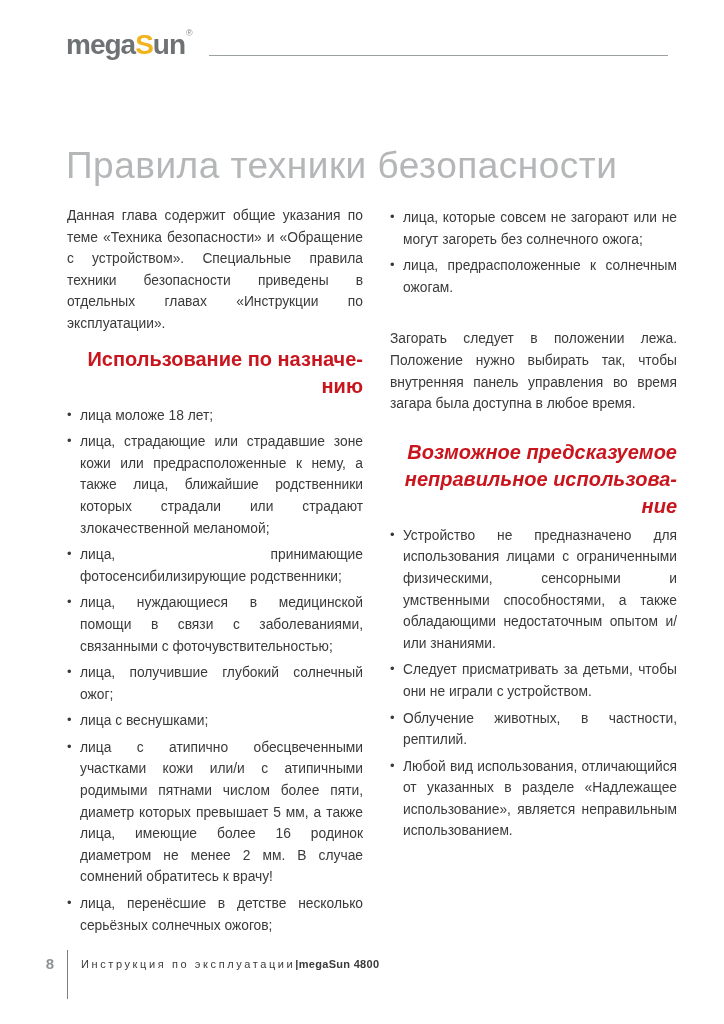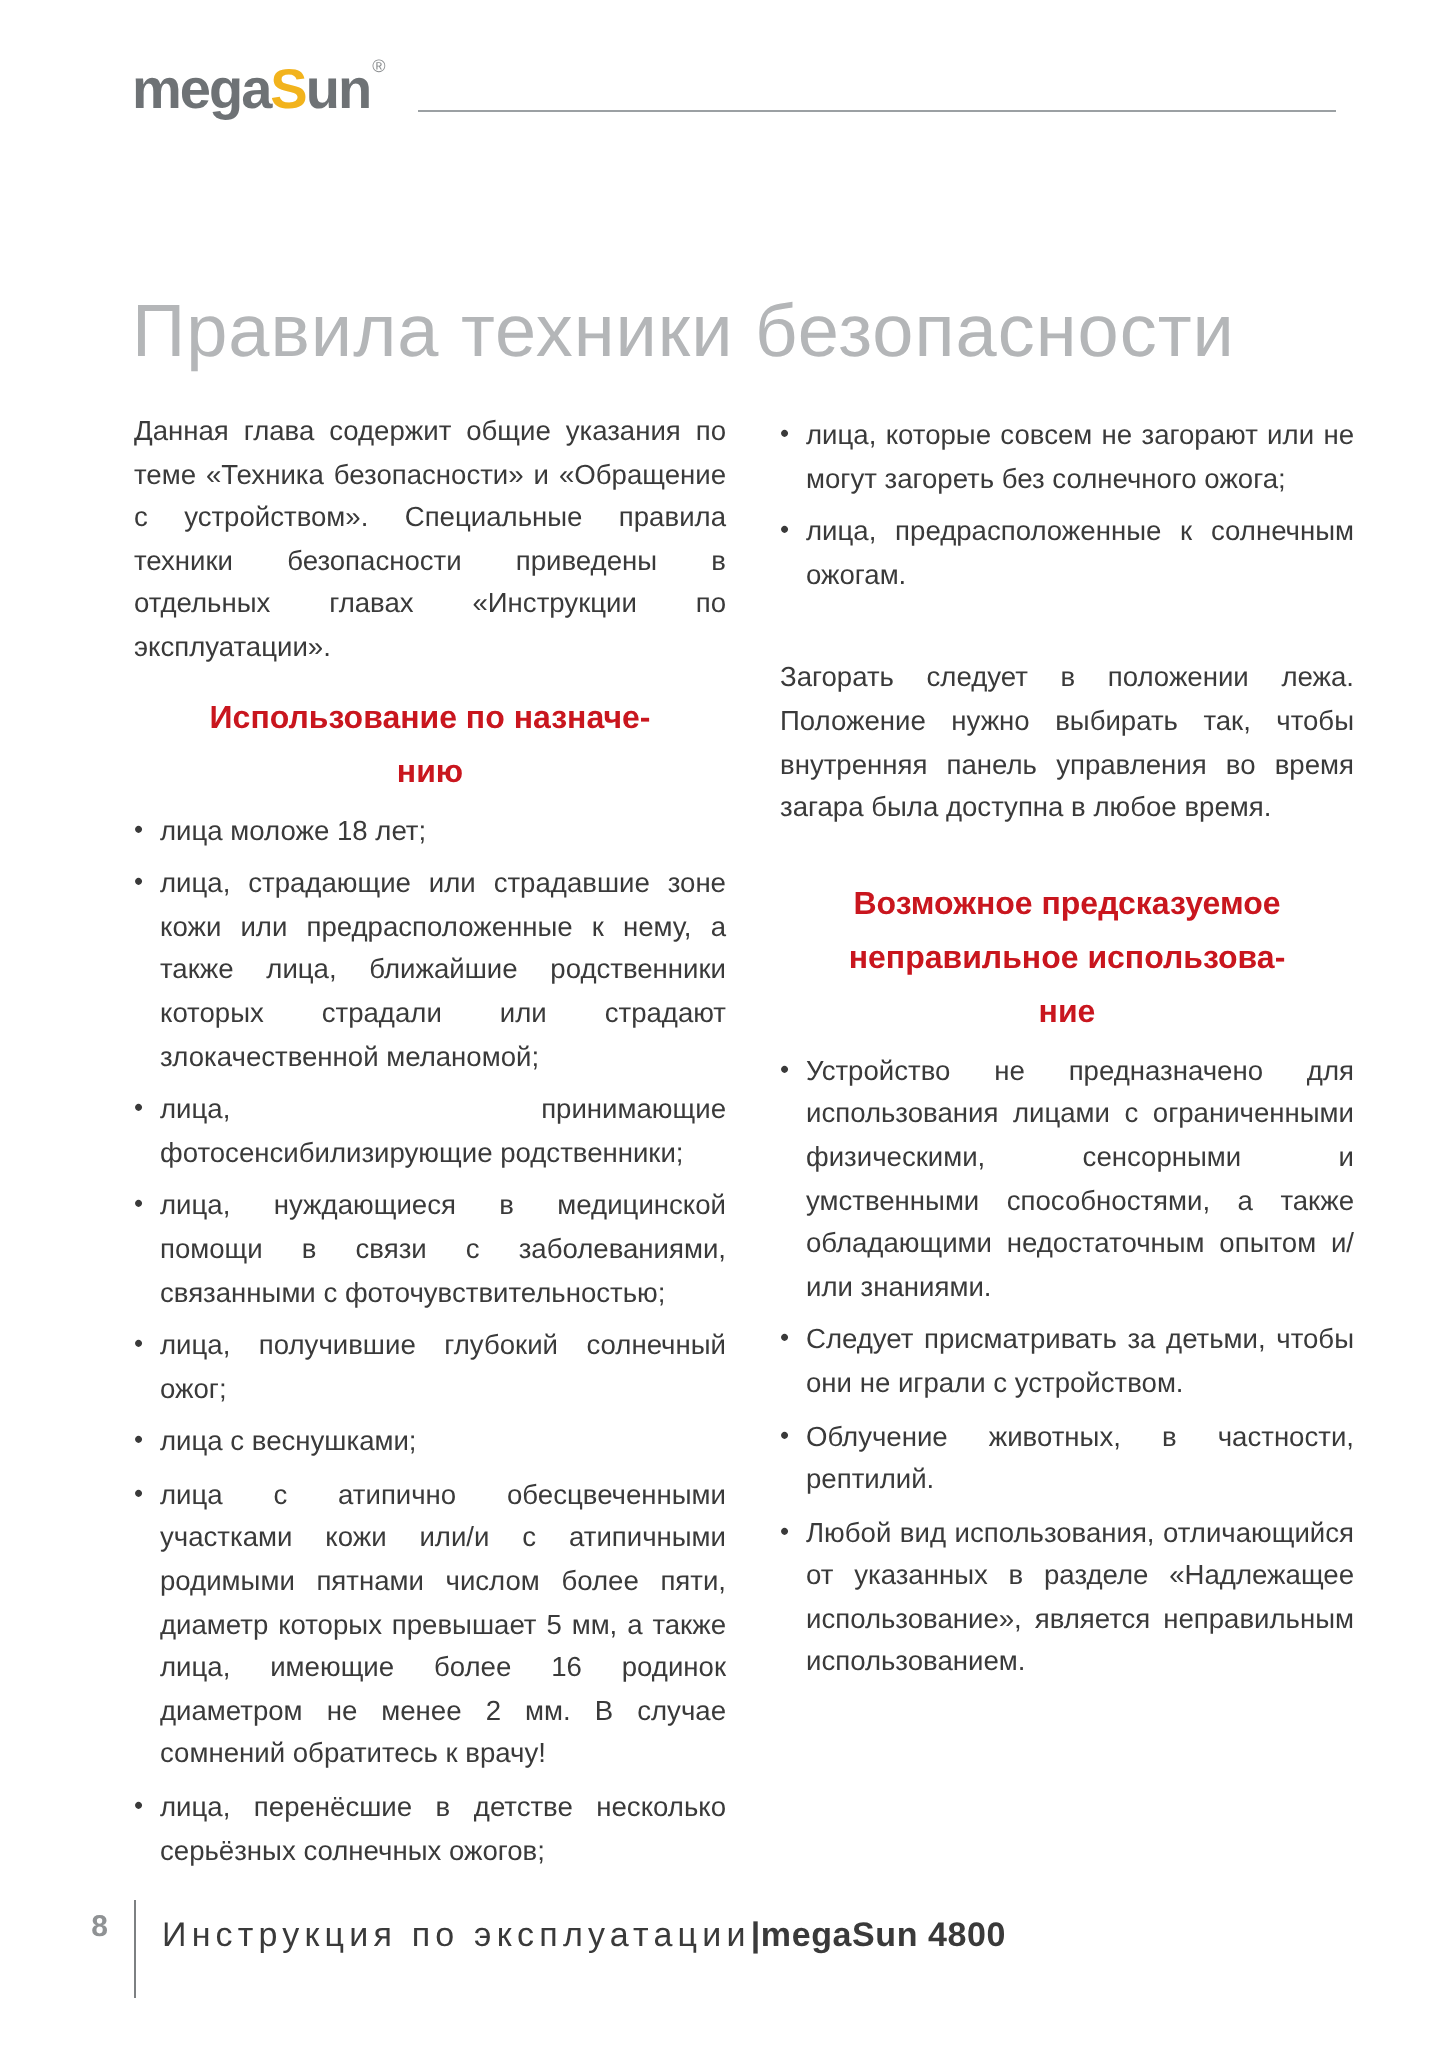--- a/index.html
+++ b/index.html
@@ -19,37 +19,37 @@
     font-size:37px; font-weight:normal; color:var(--title-gray); letter-spacing:0.5px; line-height:44px;
   }
   
   .columns {
     position:absolute; left:67px; top:205px; width:610px;
     display:grid; grid-template-columns:296px 287px; column-gap:27px;
     font-size:13.8px; line-height:21.6px;
   }
   .col p { margin:0; text-align:justify; }
   h2.section-heading {
-    font-size:16px; line-height:27px; font-weight:bold; color:var(--heading-red);
-    margin:11px 0 5px 0; white-space:pre-line; text-align:center;
+    font-size:20px; line-height:27px; font-weight:bold; color:var(--heading-red);
+    margin:11px 0 5px 0; white-space:pre-line; text-align:right;
   }
   ul.bullets { list-style:none; margin:5px 0 0 0; padding:0; }
   ul.bullets li { position:relative; padding-left:13px; margin:0 0 5px 0; text-align:justify; }
   ul.bullets li::before { content:"•"; position:absolute; left:0; top:-1px; font-size:13px; color:#3a3a3a; }
   .right-col ul.bullets.continued { margin-top:2px; }
   .right-col p.standalone { margin-top:30px; }
-  .right-col h2.section-heading { margin-top:24px; }
+  .right-col h2.section-heading { margin-top:24px;font-style:italic; }
   
   .footer { position:absolute; left:0; top:950px; display:flex; align-items:flex-start; }
   .footer .pagenum {
     width:54px; text-align:right; padding-top:5px;
     font-size:15px; font-weight:bold; color:#8f9294;
   }
   .footer .footer-rule { width:1px; height:49px; background:#7d8082; margin:0 13px; }
-  .footer .footer-text { padding-top:8px; font-size:17px; color:#3a3a3a; white-space:nowrap; }
+  .footer .footer-text { padding-top:8px; font-size:11px; color:#3a3a3a; white-space:nowrap; }
   .footer .manual-label { letter-spacing:2.6px; }
   .footer .bold-part { font-weight:bold; letter-spacing:0.3px; }
 </style>
 </head>
 <body>
 
 <div class="page">
 
   <div class="header">
     <div class="logo"><span>mega</span><span class="accent">S</span><span>un</span><sup class="mark">®</sup></div>

